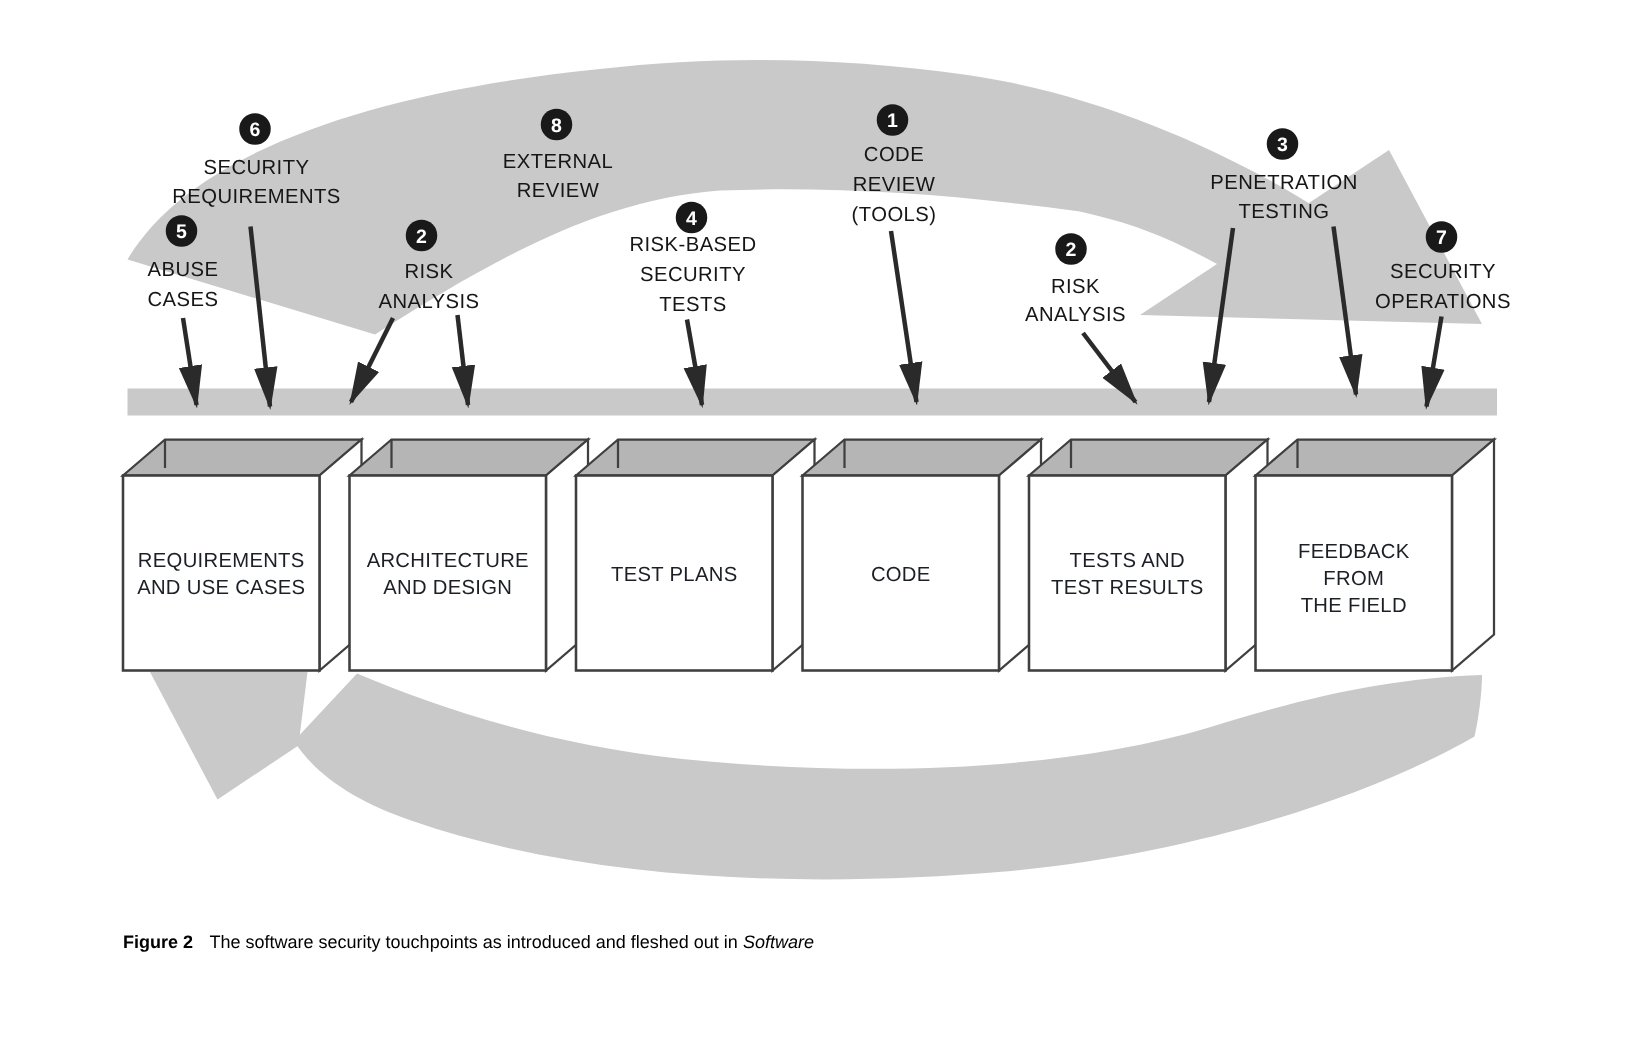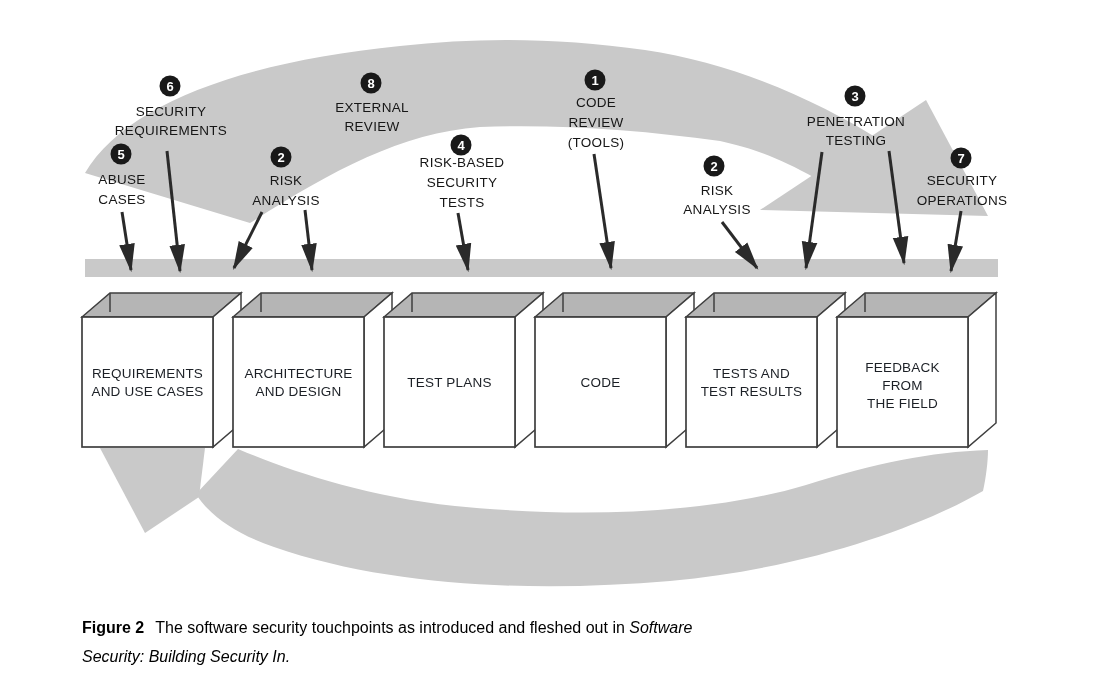--- a/index.html
+++ b/index.html
@@ -10,21 +10,21 @@
             letter-spacing:.3px;text-anchor:middle;}
   .badge-num{font-family:"Liberation Sans",sans-serif;font-size:13px;font-weight:bold;
              fill:#ffffff;text-anchor:middle;}
   .box-label{font-family:"Liberation Sans",sans-serif;font-size:13.5px;fill:#1c2026;
              letter-spacing:.2px;text-anchor:middle;}
   .box-front{fill:#ffffff;stroke:#3f3f3f;stroke-width:1.7;}
   .box-top{stroke:#3f3f3f;stroke-width:1.5;}
   .box-wall{fill:#ffffff;stroke:#3f3f3f;stroke-width:1.5;}
   .box-edge{stroke:#3f3f3f;stroke-width:1.5;fill:none;}
   .tp-arrow{stroke:#2a2a2a;stroke-width:3;fill:none;}
-  .caption{position:absolute;left:82px;top:614px;width:920px;font-size:16px;line-height:28.5px;
+  .caption{position:absolute;left:82px;top:614px;width:920px;font-size:12px;line-height:28.5px;
            color:#000;}
   .caption .fig{font-weight:bold;margin-right:11px;}
   .caption i{font-style:italic;}
 </style>
 </head>
 <body>
 
 <div class="stage">
 <svg width="1096" height="608" viewBox="0 0 1096 608">
   <defs>
@@ -178,15 +178,14 @@
     <text class="tp-label" x="856" y="145">TESTING</text>
 
     <text class="tp-label" x="962" y="185">SECURITY</text>
     <text class="tp-label" x="962" y="205">OPERATIONS</text>
   </g>
 </svg>
 
 <div class="caption">
   <span class="fig">Figure 2</span><span>The software security touchpoints as introduced and fleshed out in</span>
   <i>Software</i><br>
-  <i>Security: Building Security In.</i>
 </div>
 </div>
 
 </body></html>

